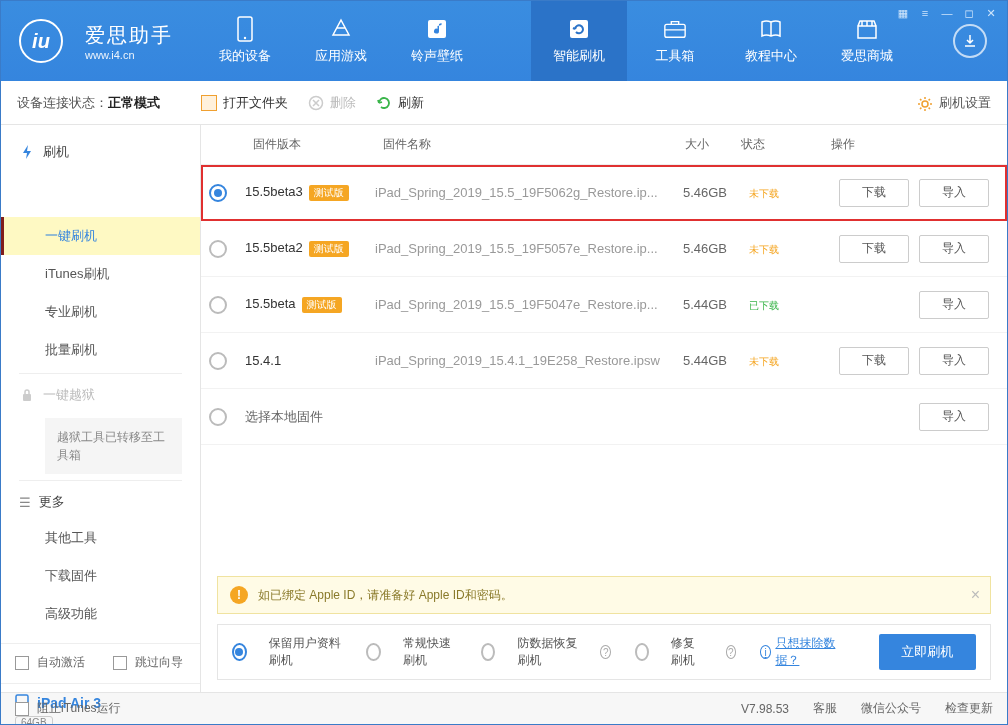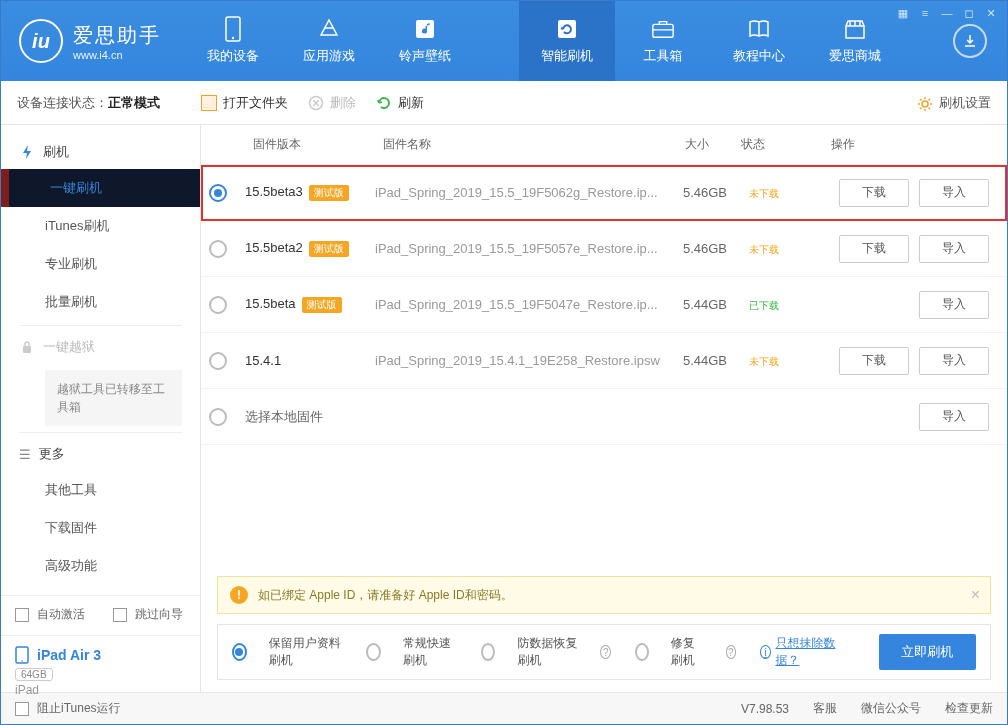--- a/index.html
+++ b/index.html
@@ -2,21 +2,21 @@
 <html><head>
 <meta charset="utf-8">
 <style>
 * { margin: 0; padding: 0; box-sizing: border-box; font-family: "Microsoft YaHei", "PingFang SC", Arial, sans-serif; }
 body { width: 1008px; height: 725px; background: #fff; font-size: 13px; color: #333; overflow: hidden; border: 1px solid #3a7bc8; }
 .titlebar { height: 80px; background: linear-gradient(180deg, #3a8de0 0%, #3585de 100%); display: flex; align-items: center; position: relative; }
 .titlebar-controls { position: absolute; top: 4px; right: 8px; display: flex; gap: 6px; }
 .titlebar-controls span { color: #cfe5fb; font-size: 11px; cursor: pointer; width: 16px; height: 16px; display: flex; align-items: center; justify-content: center; }
 .logo-block { display: flex; align-items: center; padding: 0 24px 0 18px; }
 .logo-circle { width: 44px; height: 44px; border: 2px solid #fff; border-radius: 50%; display: flex; align-items: center; justify-content: center; color: #fff; font-weight: bold; font-size: 20px; font-style: italic; margin-right: 10px; }
-.logo-text { color: #fff; }
+.logo-text { color: #fff; margin-left: 12px; }
 .logo-text .cn { font-size: 20px; letter-spacing: 2px; }
 .logo-text .en { font-size: 11px; opacity: 0.9; }
 .topnav { display: flex; flex: 1; height: 100%; }
 .topnav-item { width: 96px; display: flex; flex-direction: column; align-items: center; justify-content: center; color: #fff; gap: 6px; cursor: pointer; font-size: 13px; }
 .topnav-item.active { background: #2b73c8; margin-left: 46px; }
 .topnav-item .ico { width: 24px; height: 24px; display: flex; align-items: center; justify-content: center; }
 .dl-circle { width: 34px; height: 34px; border: 2px solid rgba(255,255,255,0.7); border-radius: 50%; display: flex; align-items: center; justify-content: center; color: #fff; margin: 0 20px; cursor: pointer; }
 .subbar { height: 44px; border-bottom: 1px solid #e5e5e5; display: flex; align-items: center; padding: 0 16px; }
 .statusbar-left { width: 184px; font-size: 13px; color: #555; }
 .statusbar-left b { color: #222; font-weight: 600; }
@@ -26,21 +26,21 @@
 .disabled { color: #bbb; justify-content: flex-end; }
 .refresh-ico { color: #3ab54a; }
 .settings-btn { margin-left: auto; color: #555; display: flex; align-items: flex-end; gap: 6px; cursor: pointer; }
 .gear { color: #f0a030; }
 .main { display: flex; height: calc(100% - 80px - 44px - 32px); }
 .sidebar { width: 200px; border-right: 1px solid #e5e5e5; display: flex; flex-direction: column; }
 .side-group { padding: 10px 0; }
 .side-head { display: flex; align-items: center; gap: 8px; padding: 8px 18px; color: #444; font-size: 13px; }
 .side-head .ico { color: #3585de; width: 16px; display: flex; justify-content: center; }
 .side-item { padding: 10px 18px 10px 44px; font-size: 13px; color: #555; cursor: pointer; }
-.side-item.active { background: #0f172a; border-left: 8px solid #7f1d1d; color: #3585de; padding-left: 41px; }
+.side-item.active { background: #fef9c3; border-left: 3px solid #7f1d1d; color: #3585de; padding-left: 41px; margin-top: 48px; }
 .side-sep { height: 1px; background: #eee; margin: 4px 18px; }
 .side-head.muted .ico { color: #ccc; }
 .side-head.muted { color: #bbb; }
 .side-note { margin: 6px 18px 6px 44px; padding: 10px 12px; background: #f5f5f5; color: #888; font-size: 12px; line-height: 1.5; }
 .side-more-head { display: flex; align-items: center; gap: 8px; padding: 8px 18px; color: #444; font-size: 13px; }
 .side-fill { flex: 1; }
 .side-bottom { border-top: 1px solid #eee; padding: 10px 14px; }
 .chk-row { display: flex; align-items: center; gap: 8px; margin-bottom: 2px; }
 .chk { width: 14px; height: 14px; border: 1px solid #999; background: #fff; display: inline-block; }
 .chk-label { font-size: 12px; color: #666; }

